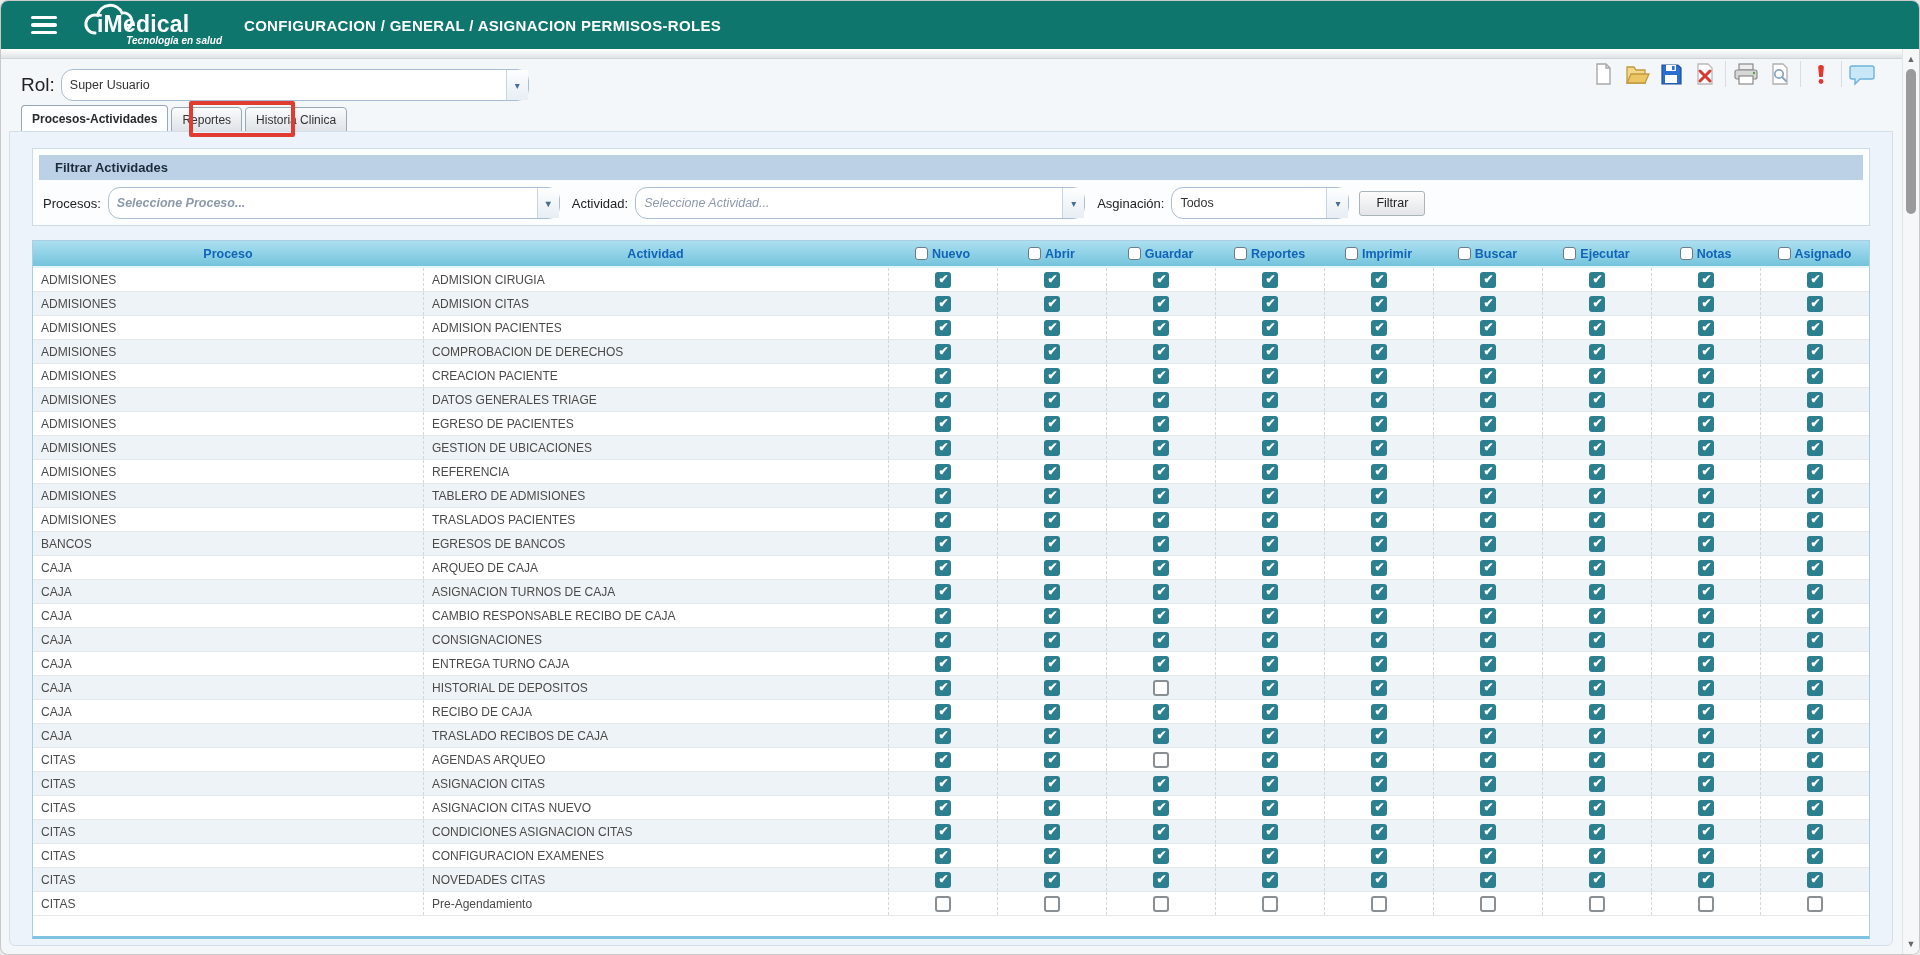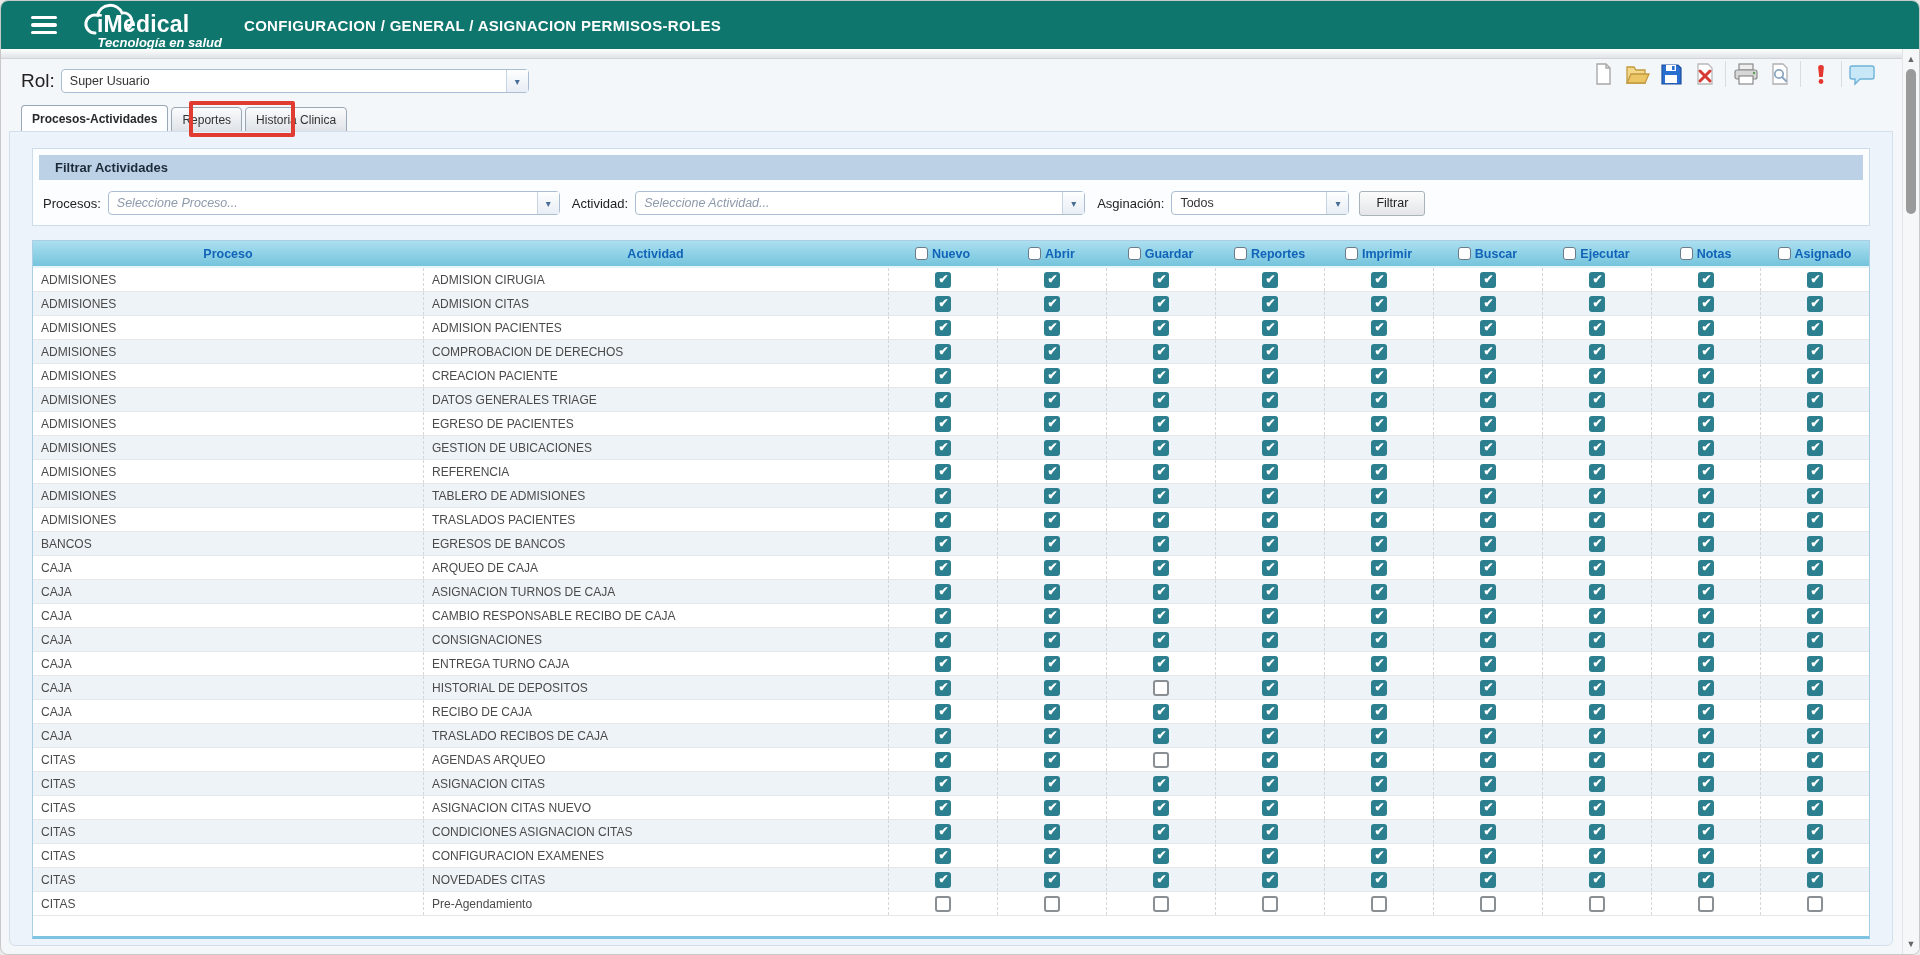--- a/index.html
+++ b/index.html
@@ -10,32 +10,32 @@
 
   
   .topbar { position:absolute; left:0; top:0; right:0; height:48px;
     background:#0f766e; display:flex; align-items:center; }
   .hamburger { width:26px; height:18px; margin-left:30px; display:flex; flex-direction:column;
     justify-content:space-between; cursor:pointer; }
   .hamburger span { display:block; height:3.4px; background:#fff; border-radius:2px; }
   .logo { margin-left:28px; position:relative; color:#fff; width:135px; height:44px; }
   .logo svg { position:absolute; left:-4px; top:0; }
   .logo .logo-main { position:absolute; left:12px; top:8px; font-size:23px; font-weight:bold; letter-spacing:.2px; }
-  .logo .logo-sub { position:absolute; right:-2px; top:32px; font-size:13px; font-style:italic; font-weight:bold; white-space:nowrap; }
+  .logo .logo-sub { position:absolute; right:-2px; top:32px; font-size:10px; font-style:italic; font-weight:bold; white-space:nowrap; }
   .breadcrumb { margin-left:24px; color:#fff; font-size:15px; font-weight:bold; letter-spacing:.3px; }
 
   
   .subtop { position:absolute; left:0; top:48px; right:17px; height:10px;
     background:linear-gradient(#ffffff,#dfe3e7); border-bottom:1px solid #d0d4d8; }
 
   
   .role-row { position:absolute; left:20px; top:68px; display:flex; align-items:center; }
   .role-row label { font-size:19px; color:#222; margin-right:6px; }
-  .combo { background:#fff; border:1px solid #aabdd2; height:24px; display:flex;
-    align-items:center; border-radius:4px; }
+  .combo { background:#fff; border:1px solid #aabdd2; height:32px; display:flex;
+    align-items:center; border-radius:12px; }
   .combo .combo-value { flex:1; font-size:12.5px; color:#333; padding:0 8px; white-space:nowrap; overflow:hidden; }
   .combo .combo-value.placeholder { color:#8d9aab; font-style:italic; }
   .combo .combo-btn { width:22px; height:100%; border-left:1px solid #c6d4e4;
     background:linear-gradient(#fdfefe,#e8eef5); color:#4a6d96; font-size:10px;
     display:flex; align-items:center; justify-content:center; cursor:pointer; }
   .role-combo { width:468px; }
 
   
   .toolbar { position:absolute; top:56px; right:40px; height:34px; display:flex; align-items:center; }
   .tbtn { width:34px; height:30px; display:flex; align-items:center; justify-content:center; cursor:pointer; }
@@ -56,21 +56,21 @@
 
   
   .filterbox { position:absolute; left:22px; top:16px; right:22px; height:78px;
     background:#fbfdfe; border:1px solid #cddcea; }
   .filter-title { position:absolute; left:6px; right:6px; top:6px; height:25px;
     background:#bcd1e5; color:#1b2b3a; font-size:13px; font-weight:bold;
     display:flex; align-items:center; padding-left:16px; }
   .filter-row { position:absolute; left:10px; right:10px; top:40px; height:28px;
     display:flex; align-items:center; font-size:13px; color:#222; }
   .filter-row .flabel { margin:0 7px 0 0; }
-  .cmb-procesos { width:452px; margin-right:12px; }
+  .cmb-procesos { width:452px; margin-right:12px;font-weight:bold; }
   .cmb-actividad { width:450px; margin-right:12px; }
   .cmb-asignacion { width:178px; margin-right:10px; }
   .btn-filtrar { height:25px; padding:0 16px; font-size:12.5px; color:#222;
     background:linear-gradient(#fcfcfc,#e3e5e8); border:1px solid #aab2ba; border-radius:3px; cursor:pointer; }
 
   
   .grid { position:absolute; left:22px; top:108px; right:22px; bottom:6px;
     background:#fff; border:1px solid #aacfe4; border-bottom:3px solid #7fc3e2; overflow:hidden; }
   .grow { display:flex; width:100%; }
   .ghead { height:27px; background:linear-gradient(#abdff0,#74c4dc); border-bottom:2px solid #e8f6fb; }

